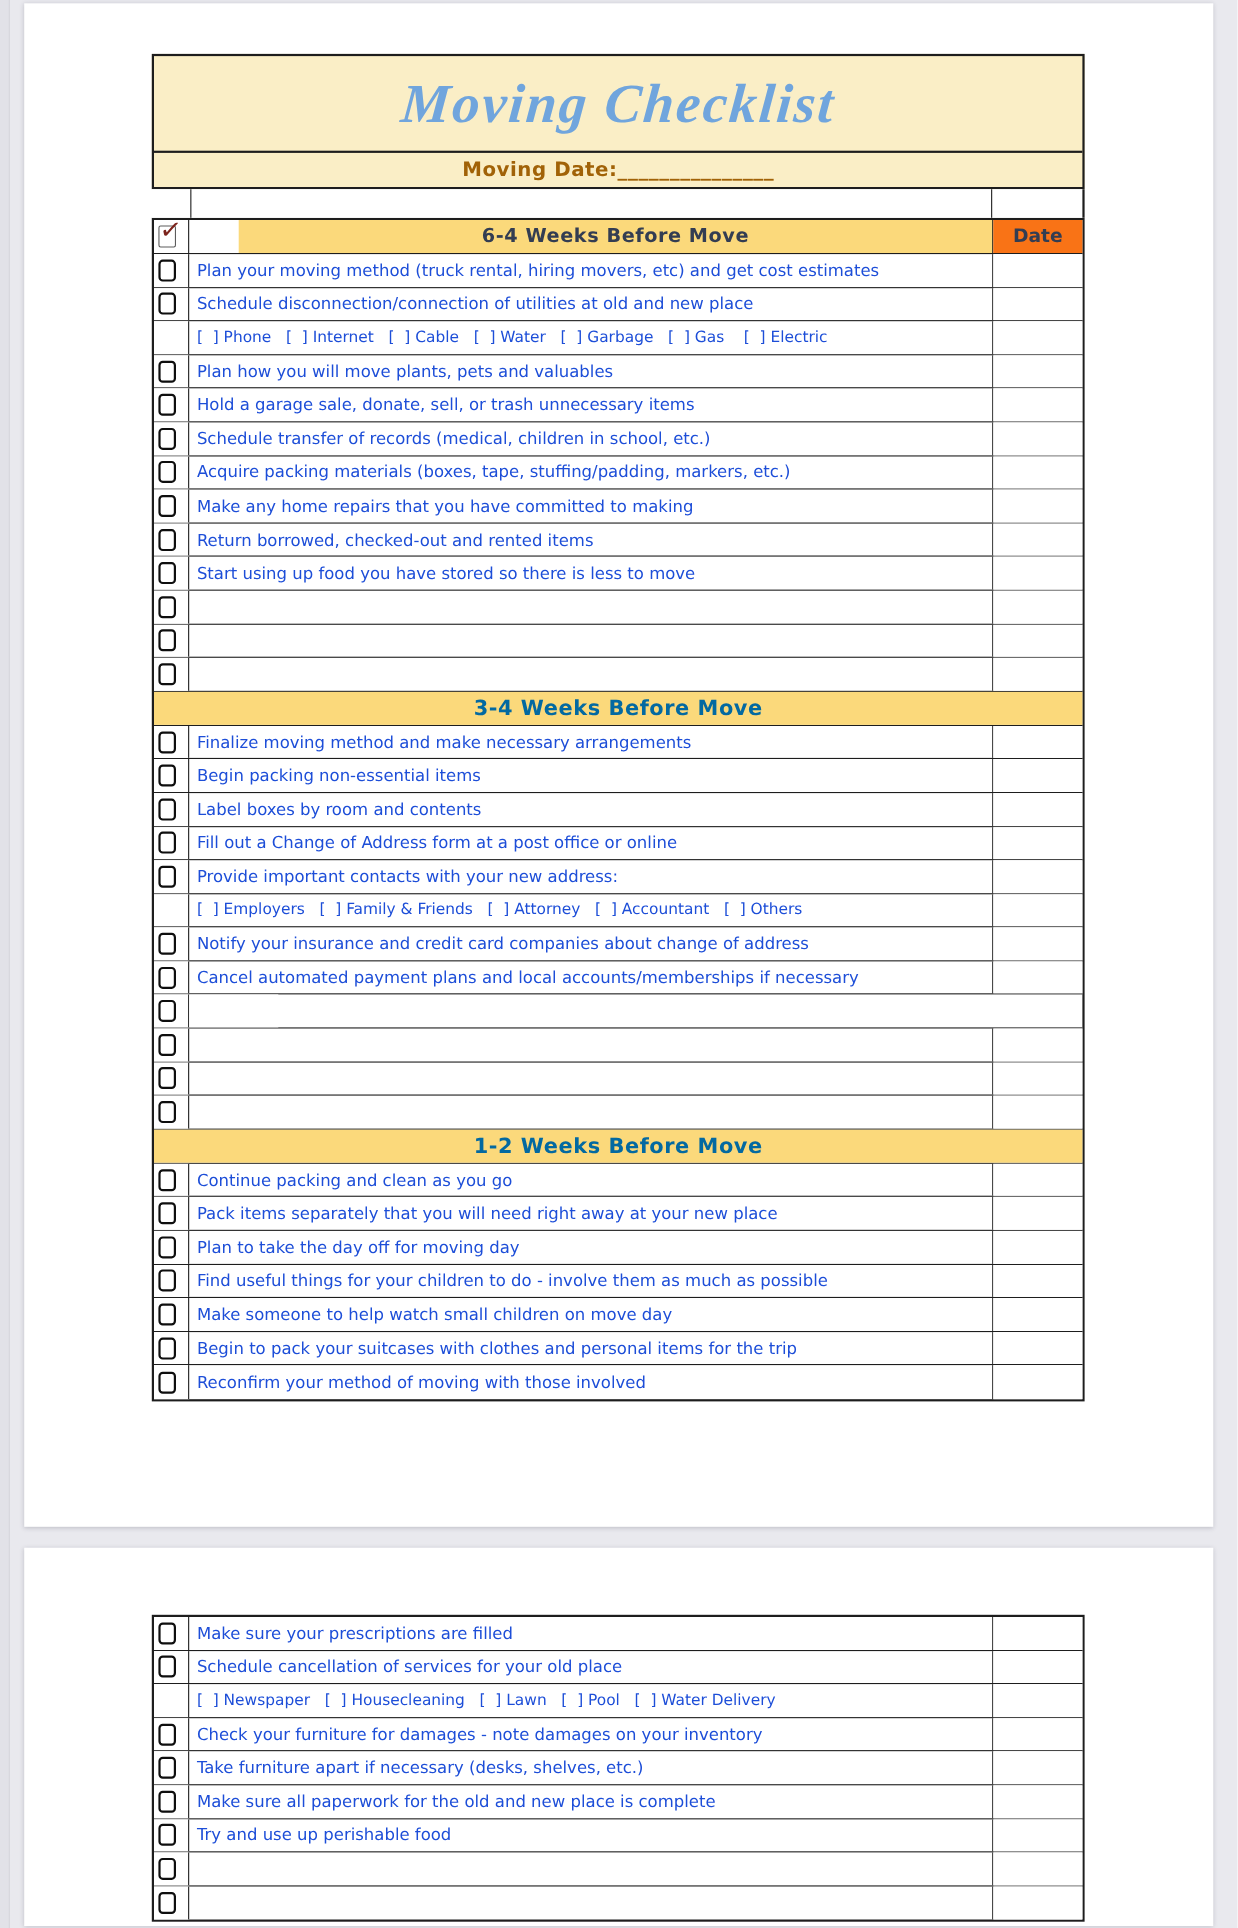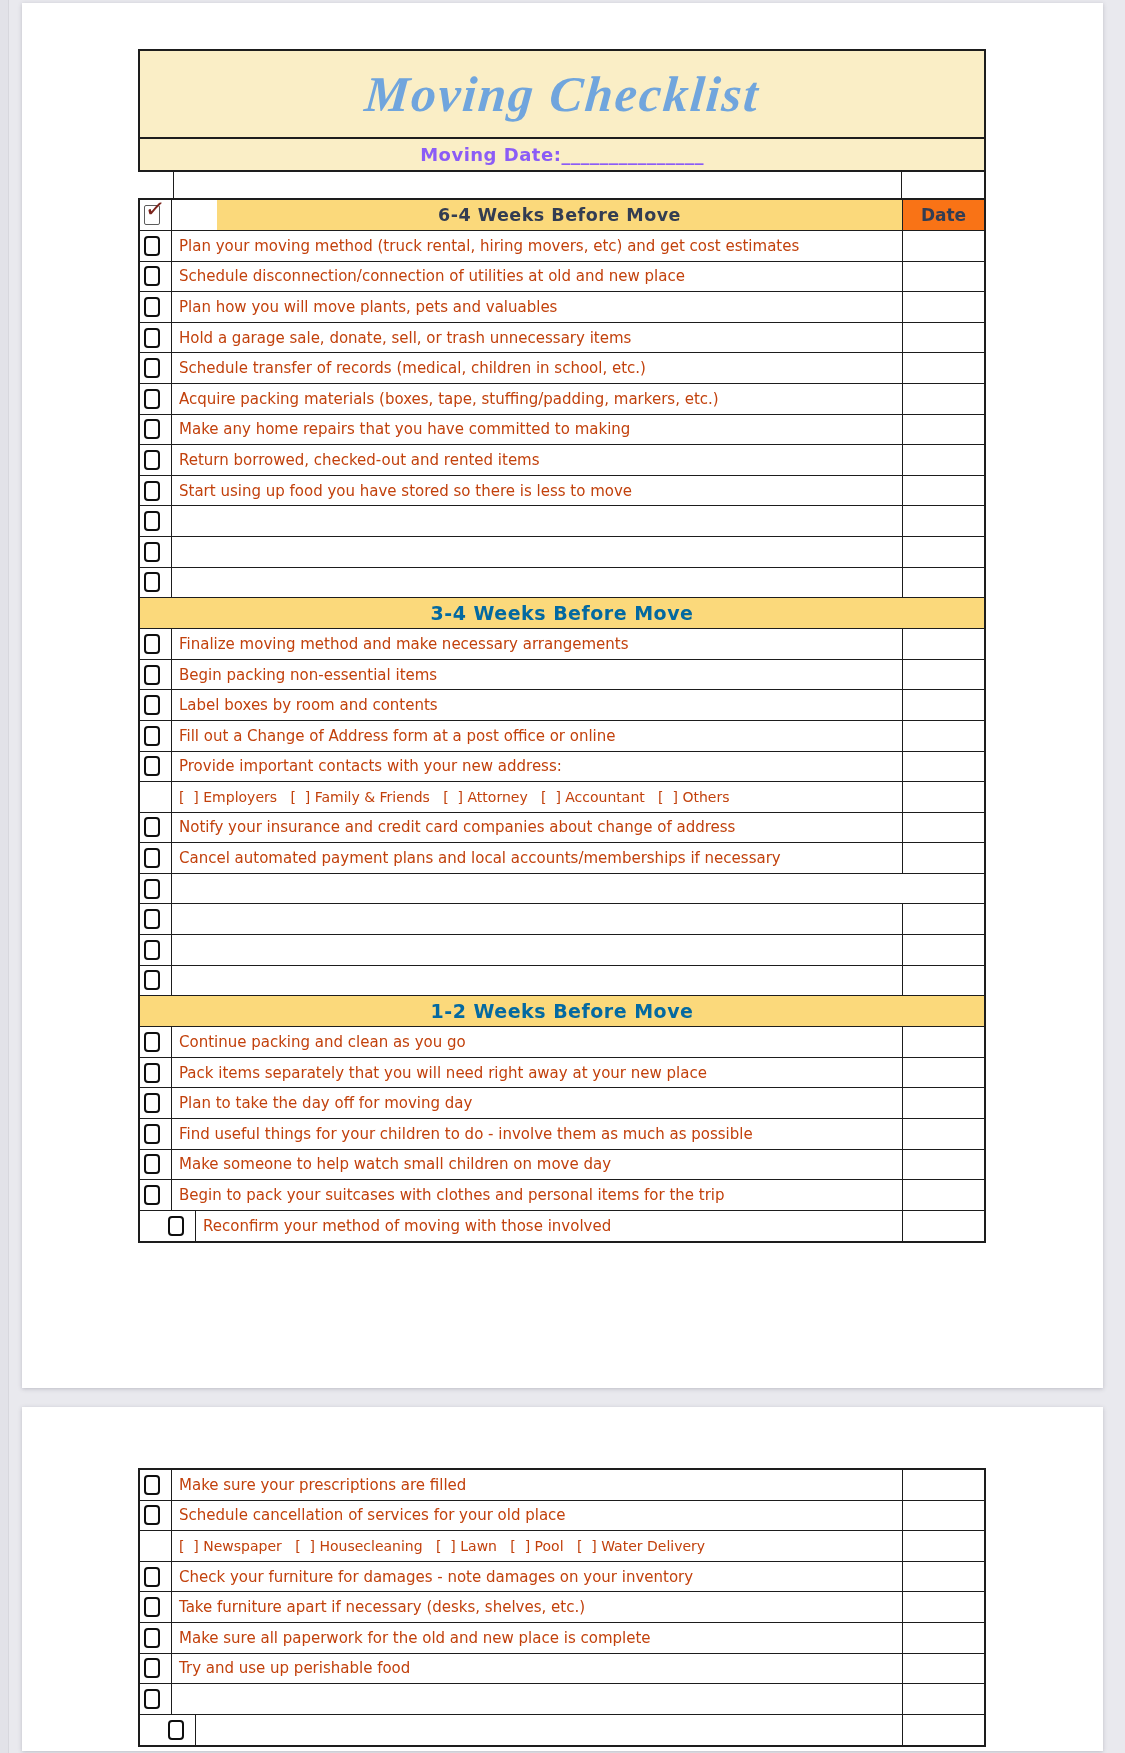--- a/index.html
+++ b/index.html
@@ -32,44 +32,44 @@
     display: flex; align-items: center; justify-content: center;
   }
   .title-text {
     font-family: cursive;
     font-style: italic; font-weight: bold;
     font-size: 50px; color: #70a5dd;
     transform: skewX(-5deg); letter-spacing: 2px;
   }
   .date-band {
     height: 31px; display: flex; align-items: center; justify-content: center;
-    font-weight: bold; font-size: 18px; color: #8b5cf6; letter-spacing: .5px;
+    font-weight: bold; font-size: 18px; color: #a16207; letter-spacing: .5px;
   }
   .date-band .blank { font-weight: bold; }
 
   
   .spacer-row { height: 26px; position: relative; background: #fff; }
   .spacer-row .v1 { position: absolute; left: 34.5px;  top: 0; bottom: 0; width: 1.6px; background: #1d1d1d; }
   .spacer-row .v2 { position: absolute; left: 762.9px; top: 0; bottom: 0; width: 1.6px; background: #1d1d1d; }
   .spacer-row .v3 { position: absolute; right: 0;      top: 0; bottom: 0; width: 2.5px; background: #1d1d1d; }
 
   
   .rows-wrap { border: 2.5px solid #1d1d1d; border-top-width: 2px; background: #fff; }
   .row { display: flex; height: 30.6px; border-bottom: 1.6px solid #1d1d1d; }
-  .rows-wrap .row:last-child { border-bottom: none; margin-left: 24px; }
+  .rows-wrap .row:last-child { border-bottom: none; }
   .row.header-row { height: 31px; }
 
   .cb-cell {
     width: 32px; border-right: 1.6px solid #1d1d1d; background: #fff;
     display: flex; align-items: center; justify-content: flex-start; padding-left: 4px;
   }
   .desc-cell {
     flex: 1; border-right: 1.6px solid #1d1d1d;
     display: flex; align-items: center; padding-left: 7px;
-    font-size: 15px; color: #c2410c; white-space: pre;
+    font-size: 15px; color: #1d4ed8; white-space: pre;
   }
   .row.sub .desc-cell { font-size: 14px; }
   .date-cell { width: 81px; background: #fff; }
 
   .head-cell {
     flex: 1; border-right: 1.6px solid #1d1d1d; background: #fbd97b;
     display: flex; align-items: center; justify-content: center;
     font-weight: bold; font-size: 17.5px; color: #333d52; letter-spacing: .5px; margin-left: 45px;
   }
   .date-head {
@@ -132,20 +132,25 @@
           <div class="desc-cell">Plan your moving method (truck rental, hiring movers, etc) and get cost estimates</div>
           <div class="date-cell"></div>
         </div>
         <div class="row item">
           <div class="cb-cell">
             <div class="box"></div>
           </div>
           <div class="desc-cell">Schedule disconnection/connection of utilities at old and new place</div>
           <div class="date-cell"></div>
         </div>
+        <div class="row sub">
+          <div class="cb-cell"></div>
+          <div class="desc-cell">[  ] Phone   [  ] Internet   [  ] Cable   [  ] Water   [  ] Garbage   [  ] Gas    [  ] Electric</div>
+          <div class="date-cell"></div>
+        </div>
         <div class="row item">
           <div class="cb-cell">
             <div class="box"></div>
           </div>
           <div class="desc-cell">Plan how you will move plants, pets and valuables</div>
           <div class="date-cell"></div>
         </div>
         <div class="row item">
           <div class="cb-cell">
             <div class="box"></div>

